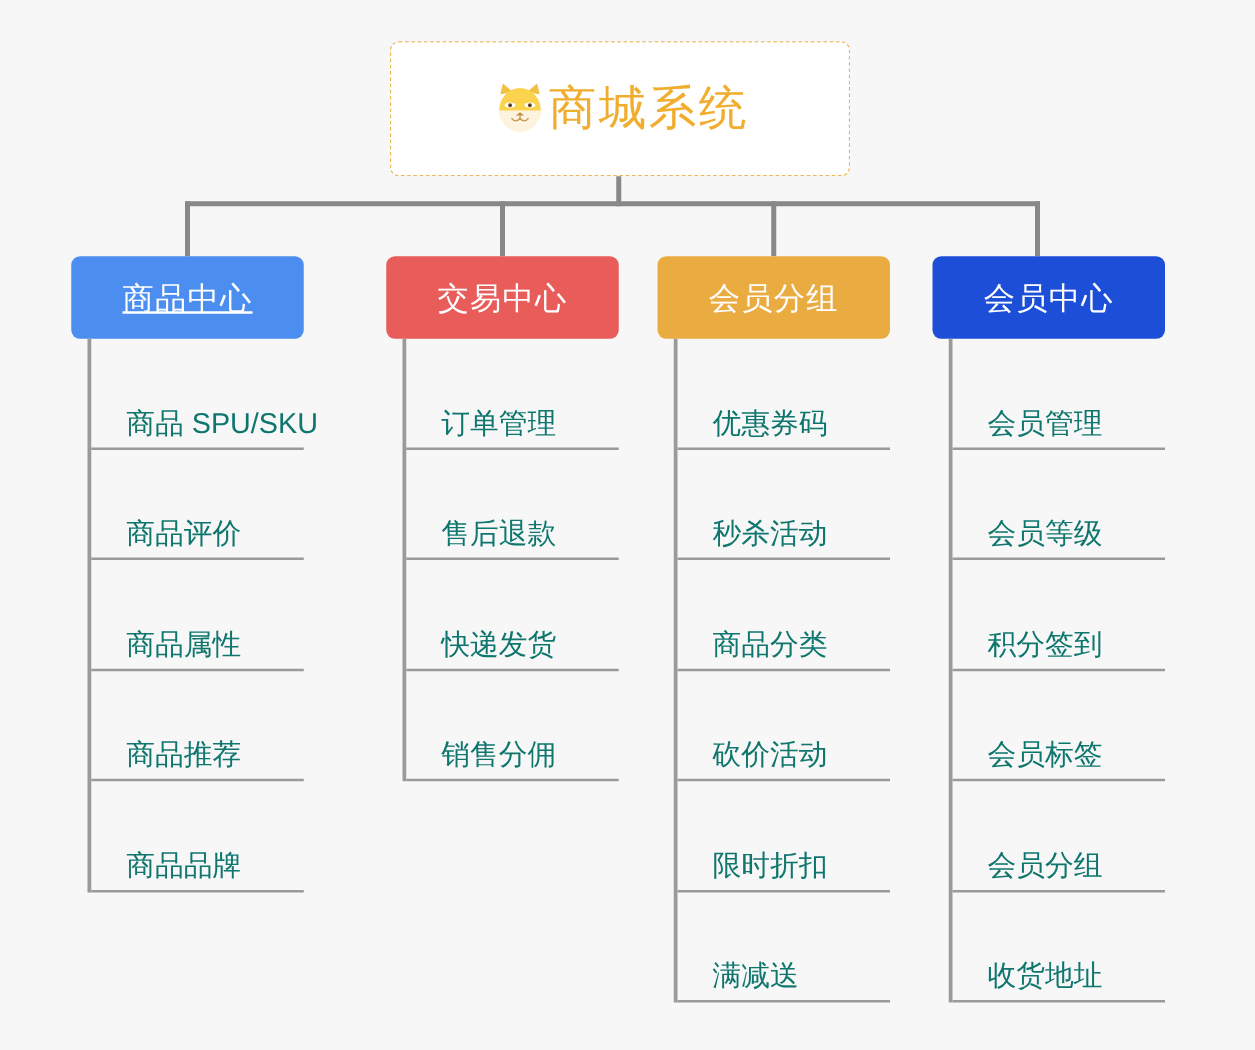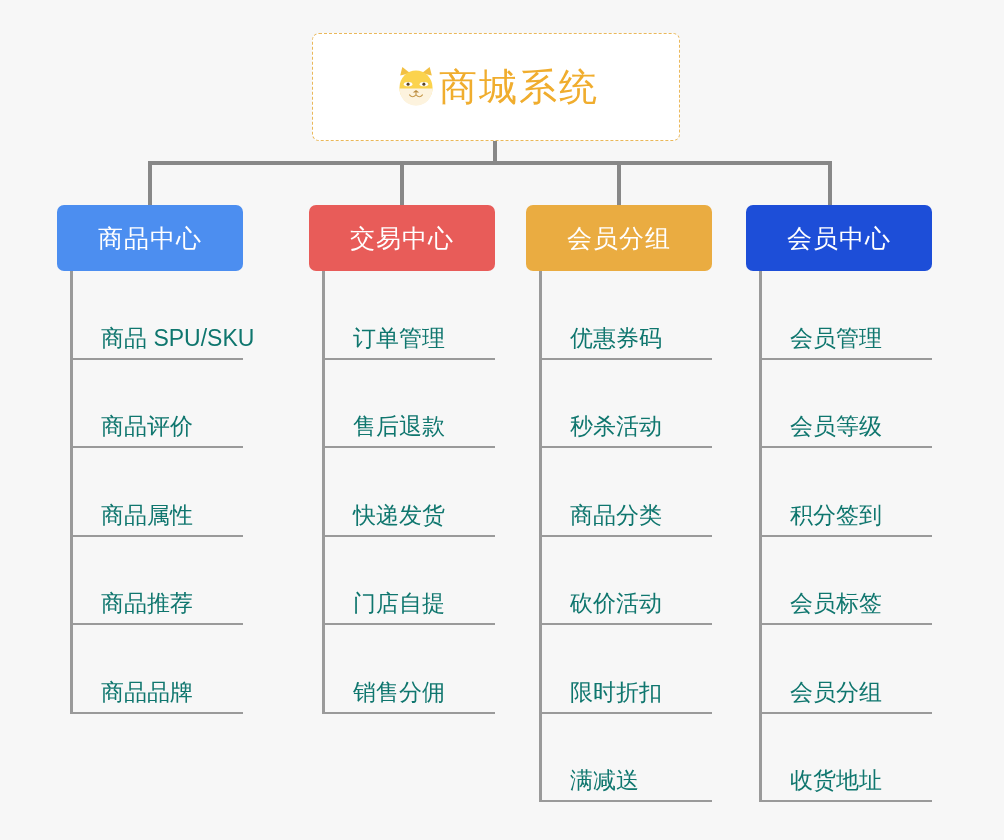--- a/index.html
+++ b/index.html
@@ -147,21 +147,21 @@
   </div>
 
   <div class="conn conn-root-stem" style="background: rgb(136, 136, 136);"></div>
   <div class="conn conn-hbar" style="background: rgb(136, 136, 136);"></div>
   <div class="conn conn-drop" style="left: 148px; background: rgb(136, 136, 136);"></div>
   <div class="conn conn-drop" style="left: 400px; background: rgb(136, 136, 136);"></div>
   <div class="conn conn-drop" style="left: 617px; background: rgb(136, 136, 136);"></div>
   <div class="conn conn-drop" style="left: 828px; background: rgb(136, 136, 136);"></div>
 
   <div class="column" style="left:57px">
-    <div class="cat-box" style="background: rgb(76, 142, 240);">
+    <div class="cat-box" style="background: rgb(76, 142, 240); text-decoration: underline;">
       <span>商品中心</span>
     </div>
     <div class="items">
       <div class="item">
           <span class="item-label">商品 SPU/SKU</span>
         </div>
       <div class="item">
           <span class="item-label">商品评价</span>
         </div>
       <div class="item">
@@ -184,23 +184,20 @@
       <div class="item">
           <span class="item-label">订单管理</span>
         </div>
       <div class="item">
           <span class="item-label">售后退款</span>
         </div>
       <div class="item">
           <span class="item-label">快递发货</span>
         </div>
       <div class="item">
-          <span class="item-label">门店自提</span>
-        </div>
-      <div class="item">
           <span class="item-label">销售分佣</span>
         </div>
     </div>
   </div>
 
   <div class="column" style="left:526px">
     <div class="cat-box" style="background: rgb(234, 172, 65);">
       <span>会员分组</span>
     </div>
     <div class="items">

